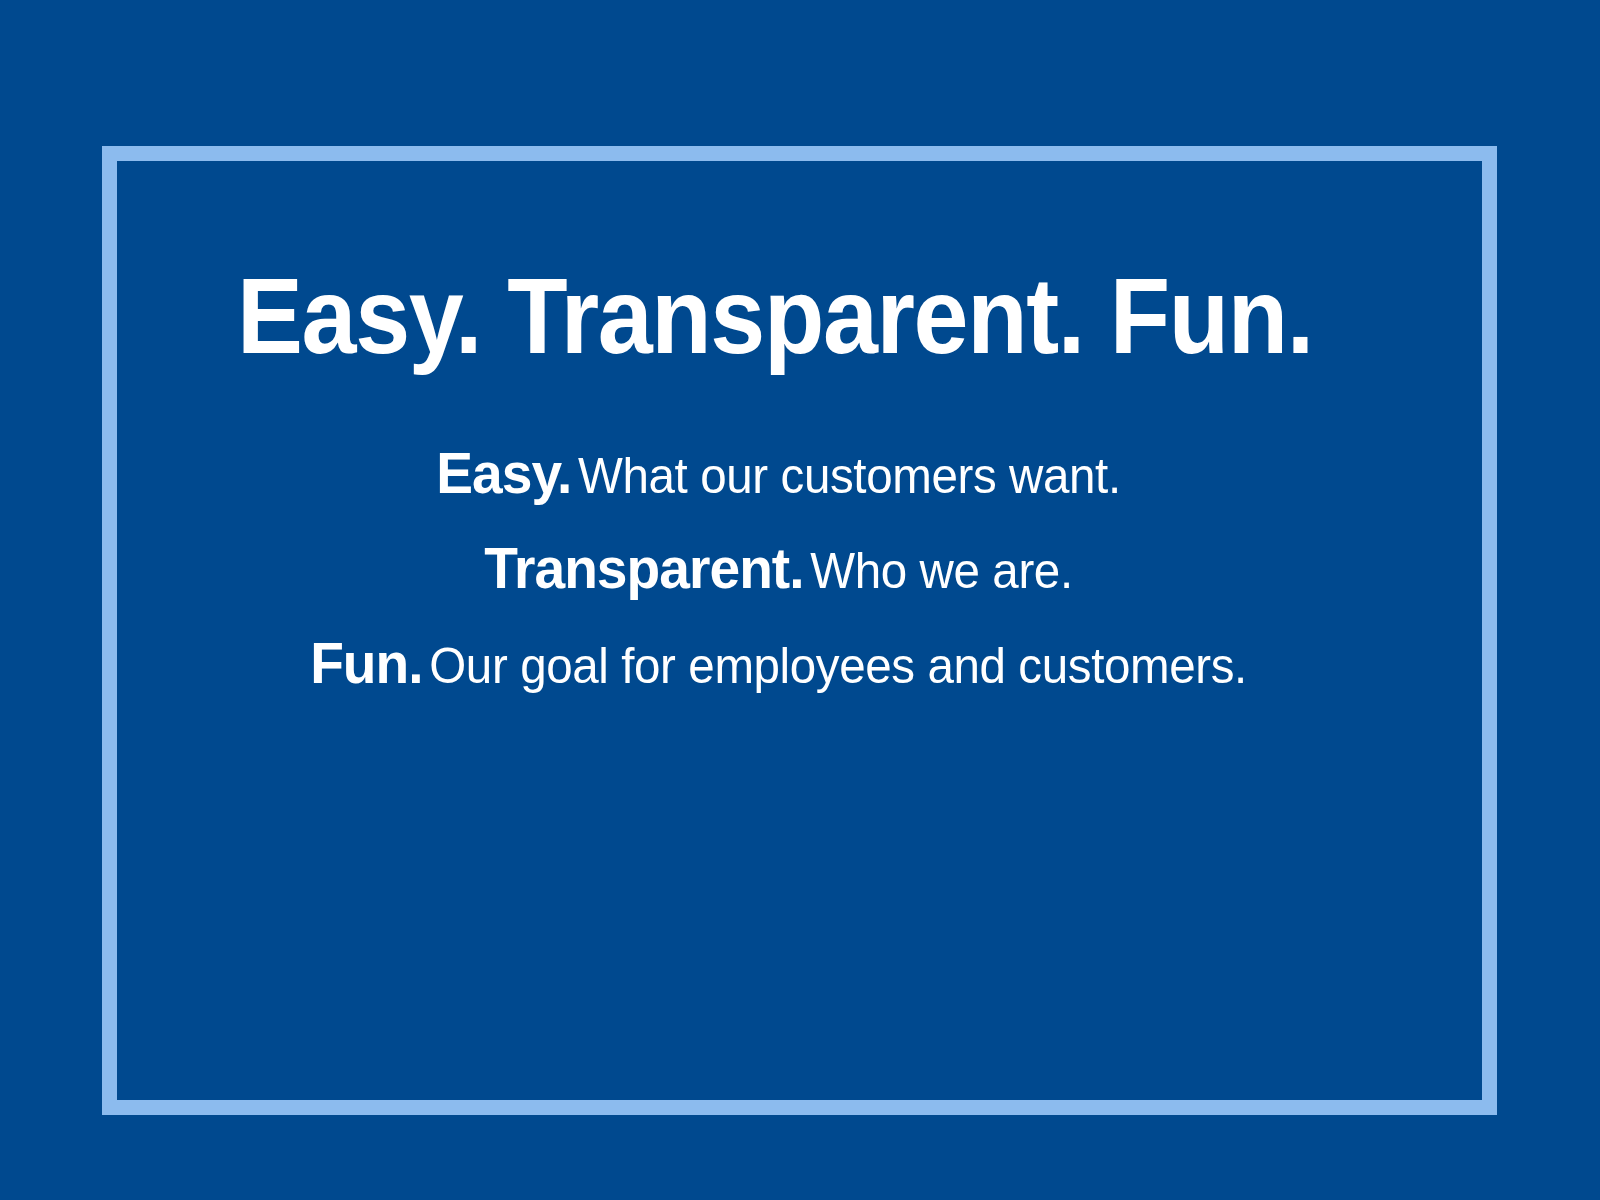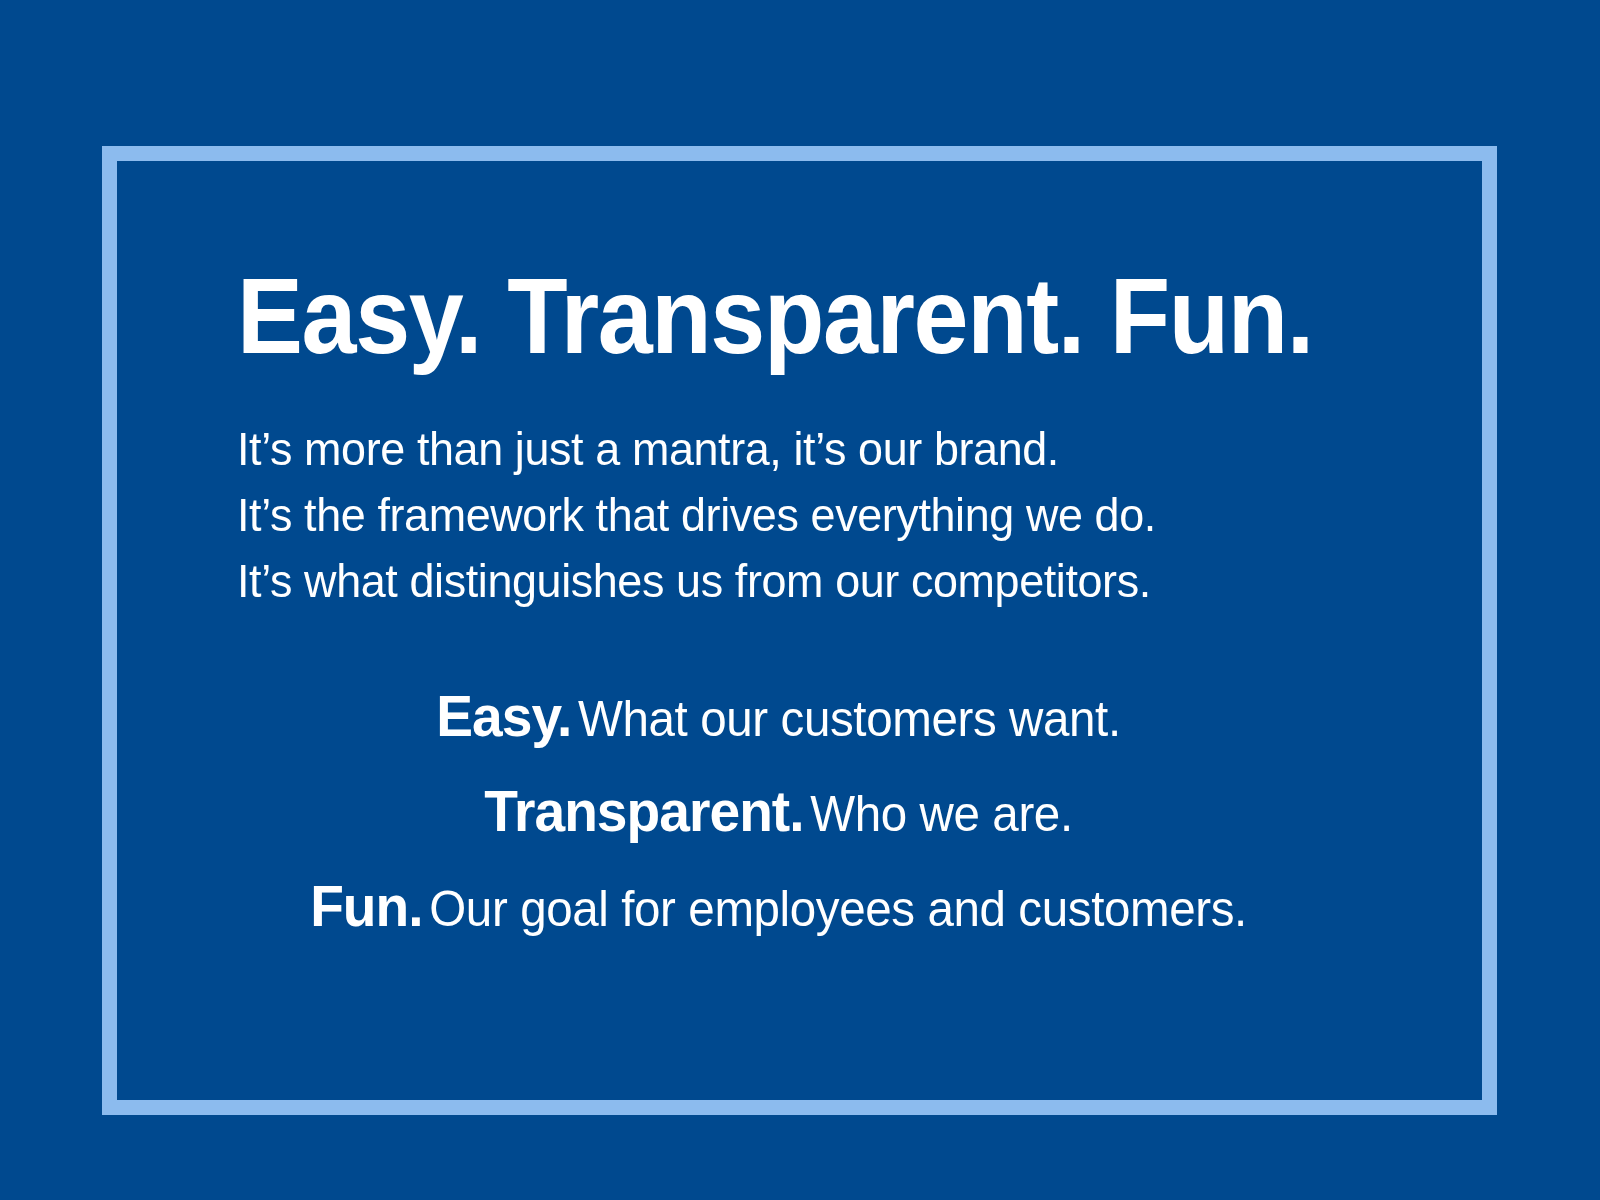--- a/index.html
+++ b/index.html
@@ -102,25 +102,20 @@
 <body>
 
 <div class="slide">
 
   <div class="frame"></div>
 
   <div class="content">
 
     <h1 class="headline">Easy. Transparent. Fun.</h1>
 
-    <div class="lede">
-      <div class="lede-line">It’s more than just a mantra, it’s our brand.</div>
-      <div class="lede-line">It’s the framework that drives everything we do.</div>
-      <div class="lede-line">It’s what distinguishes us from our competitors.</div>
-    </div>
 
     <div class="definitions">
 
       <div class="def-line">
         <span class="def-term">Easy.</span><span class="def-desc">What our customers want.</span>
       </div>
 
       <div class="def-line">
         <span class="def-term">Transparent.</span><span class="def-desc">Who we are.</span>
       </div>

